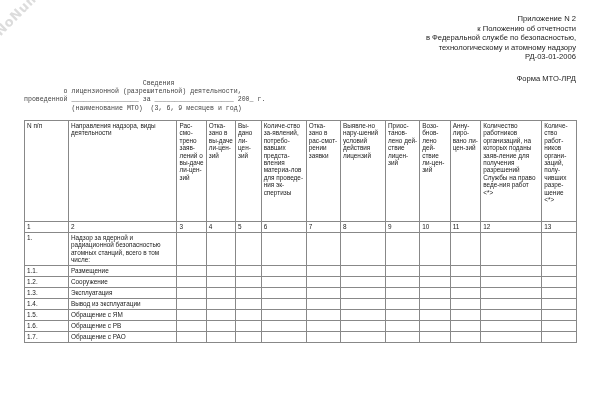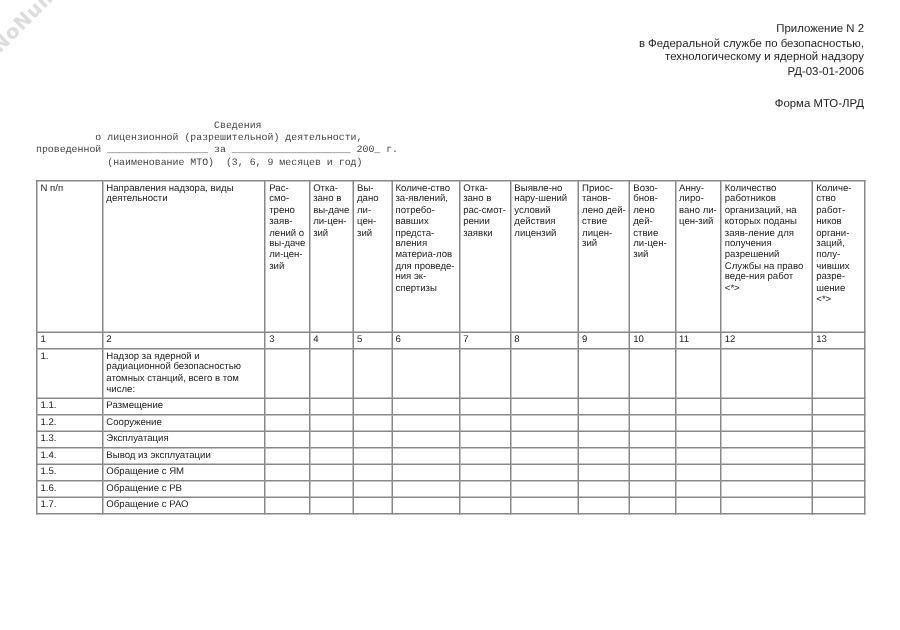--- a/index.html
+++ b/index.html
@@ -17,22 +17,23 @@
   .c1{width:31px}.c2{width:84px}.c3{width:19px}.c4{width:19px}.c5{width:16px}.c6{width:32px}
   .c7{width:23px}.c8{width:32px}.c9{width:23px}.c10{width:20px}.c11{width:20px}.c12{width:45px}.c13{width:22px}
 </style>
 </head>
 <body>
 
 <div class="watermark">NoNumber.ru</div>
 
 <div class="appendix">
   <div>Приложение N 2</div>
+  <div>к Положению об отчетности</div>
   <div>в Федеральной службе по безопасностью,</div>
-  <div>технологическому и ядерной надзору</div>
+  <div>технологическому и атомному надзору</div>
   <div>РД-03-01-2006</div>
   <div class="form">Форма МТО-ЛРД</div>
 </div>
 
 <div class="svedenia"><div>                              Сведения</div><div>          о лицензионной (разрешительной) деятельности,</div><div>проведенной _________________ за ____________________ 200_ г.</div><div>            (наименование МТО)  (3, 6, 9 месяцев и год)</div></div>
 
 <table class="report">
   <tbody>
       <tr class="head">
     <td class="c1">N п/п</td>

